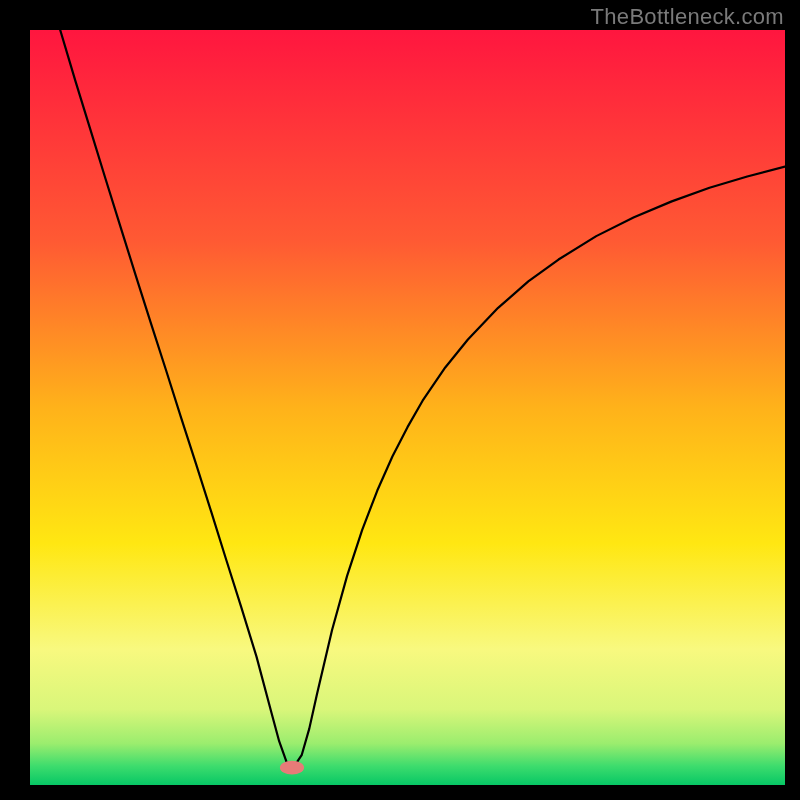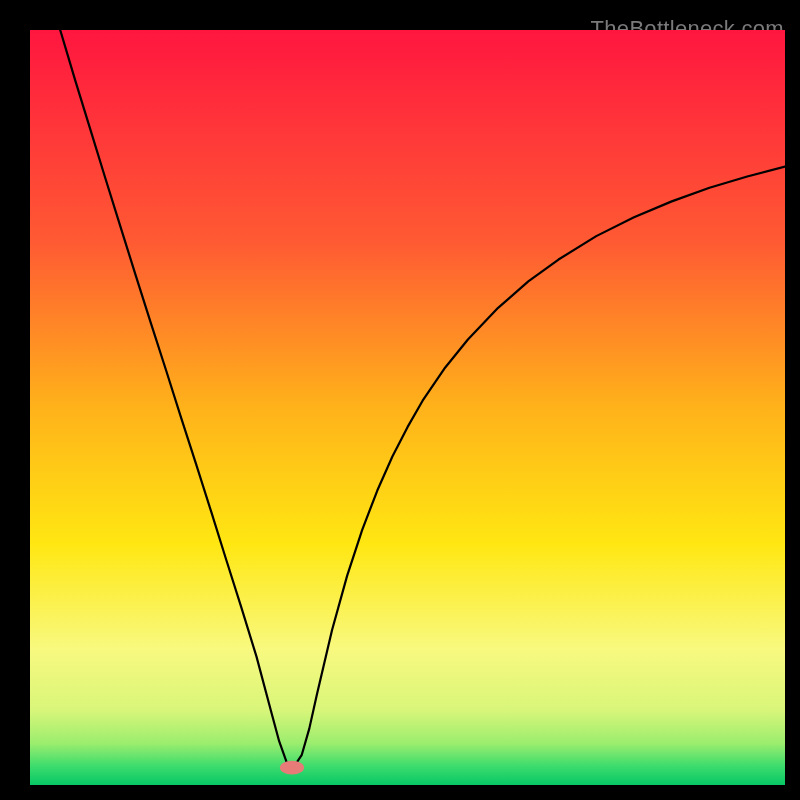--- a/index.html
+++ b/index.html
@@ -19,21 +19,20 @@
   }
   .watermark {
     position: absolute;
     top: 4px;
     right: 16px;
     color: #7a7a7a;
     font-size: 22px;
     font-weight: 500;
     letter-spacing: 0.3px;
     user-select: none;
-    margin-top: 12px;
   }
   .plot-wrap {
     position: absolute;
     left: 30px;
     top: 30px;
     width: 755px;
     height: 755px;
     background: #000;
   }
   svg.plot {

